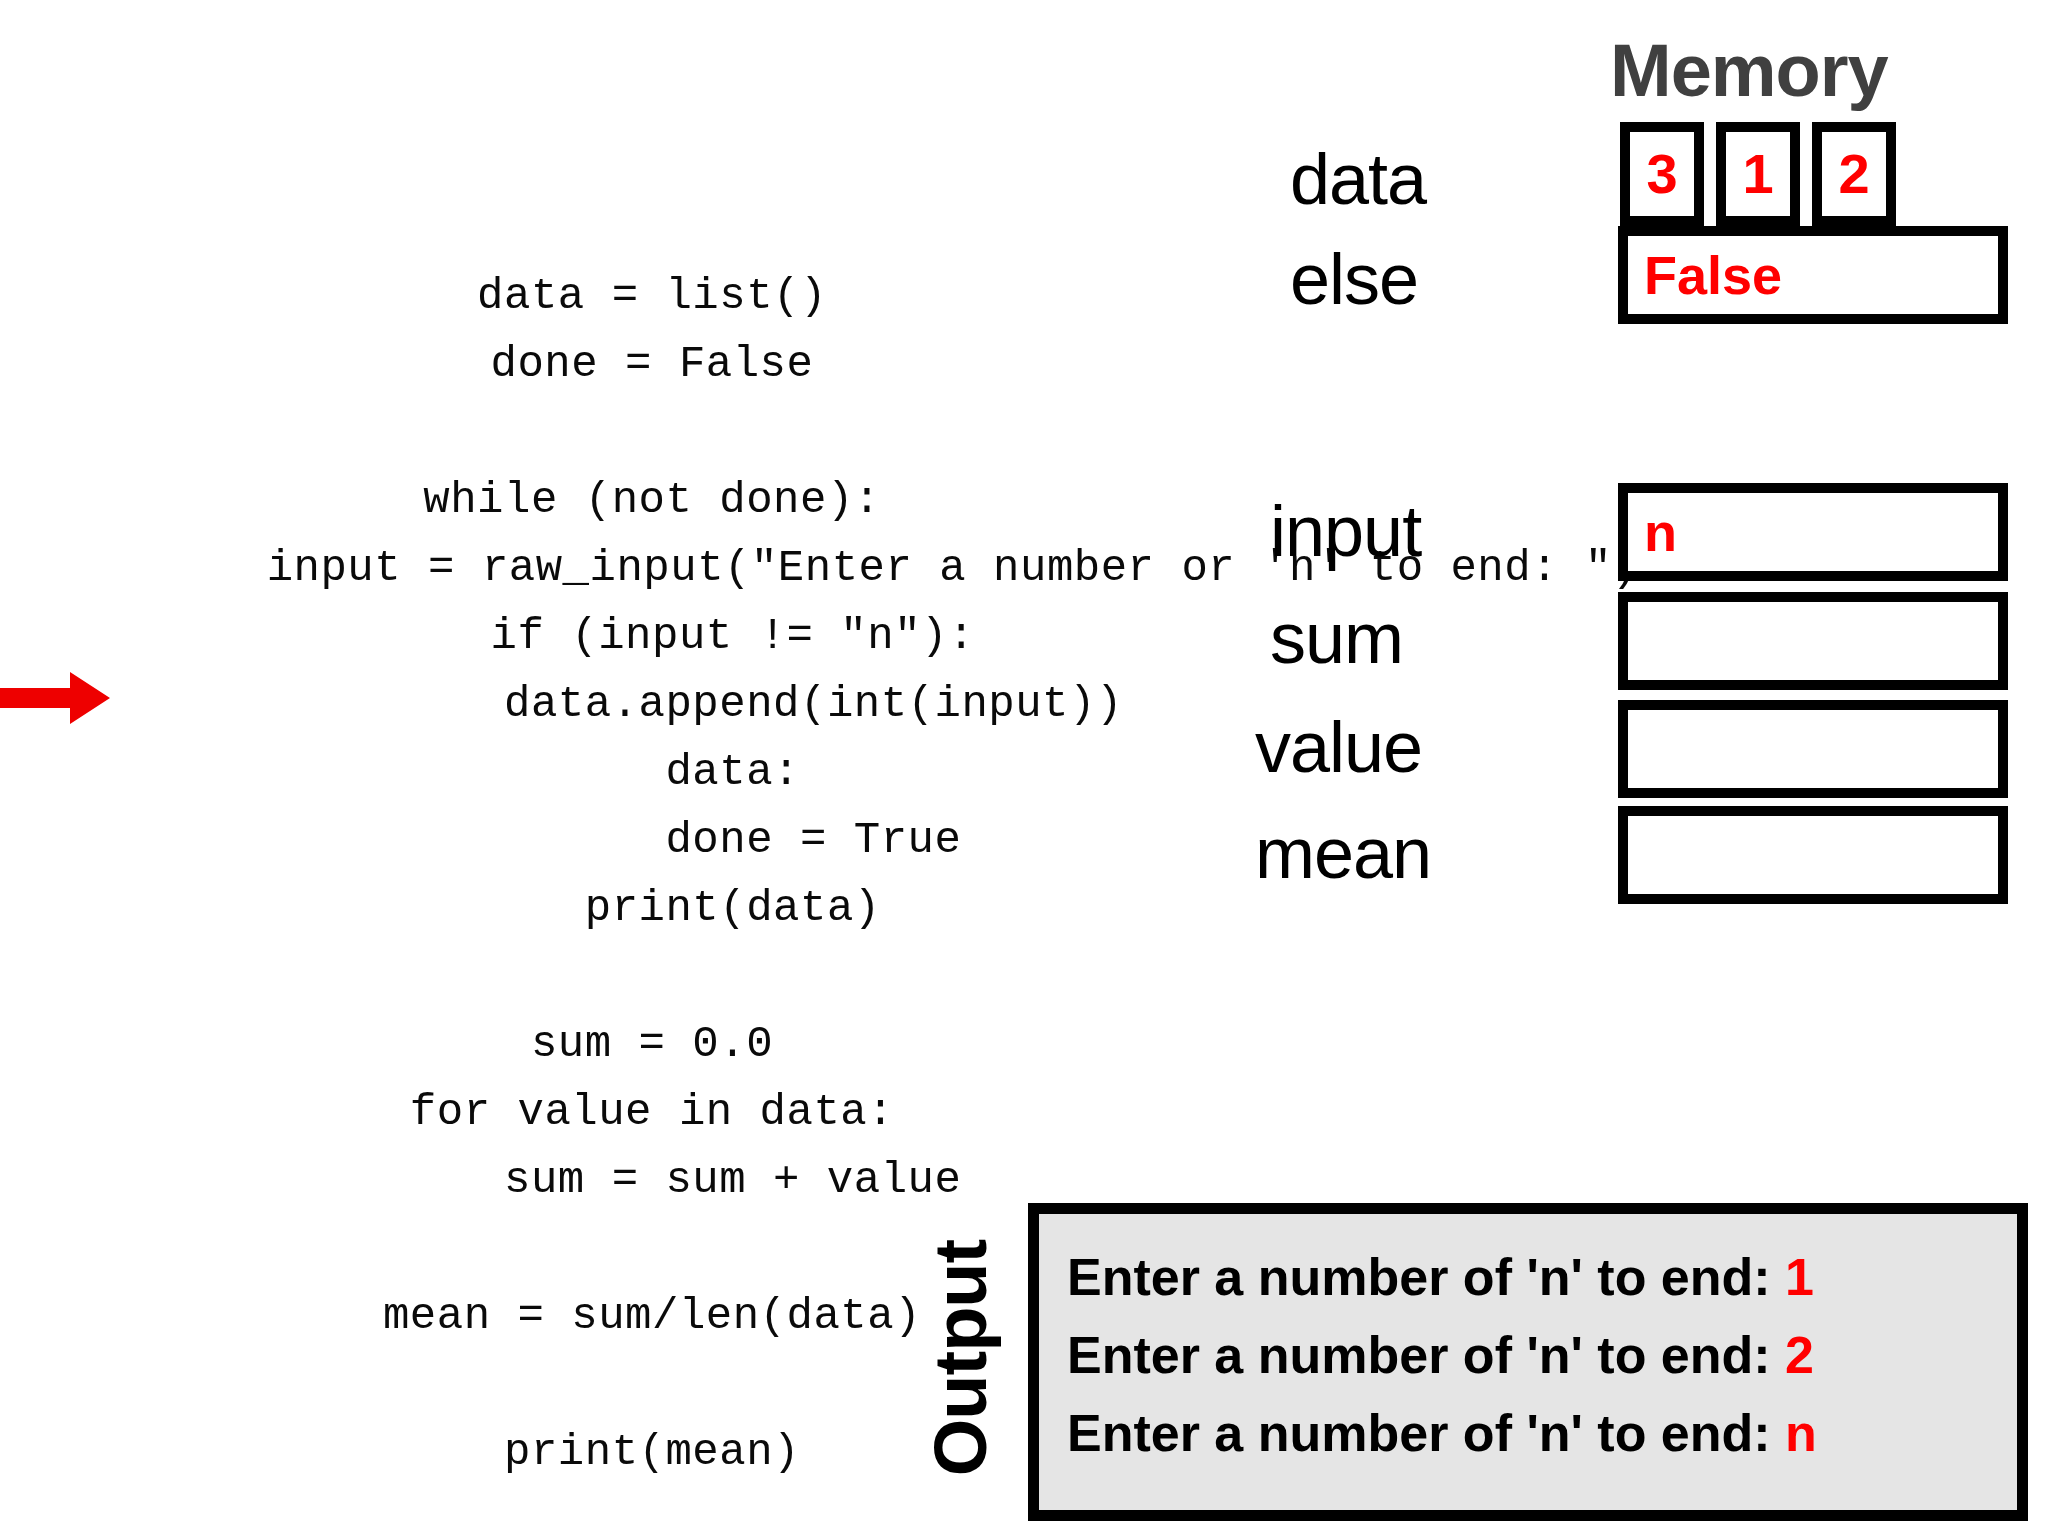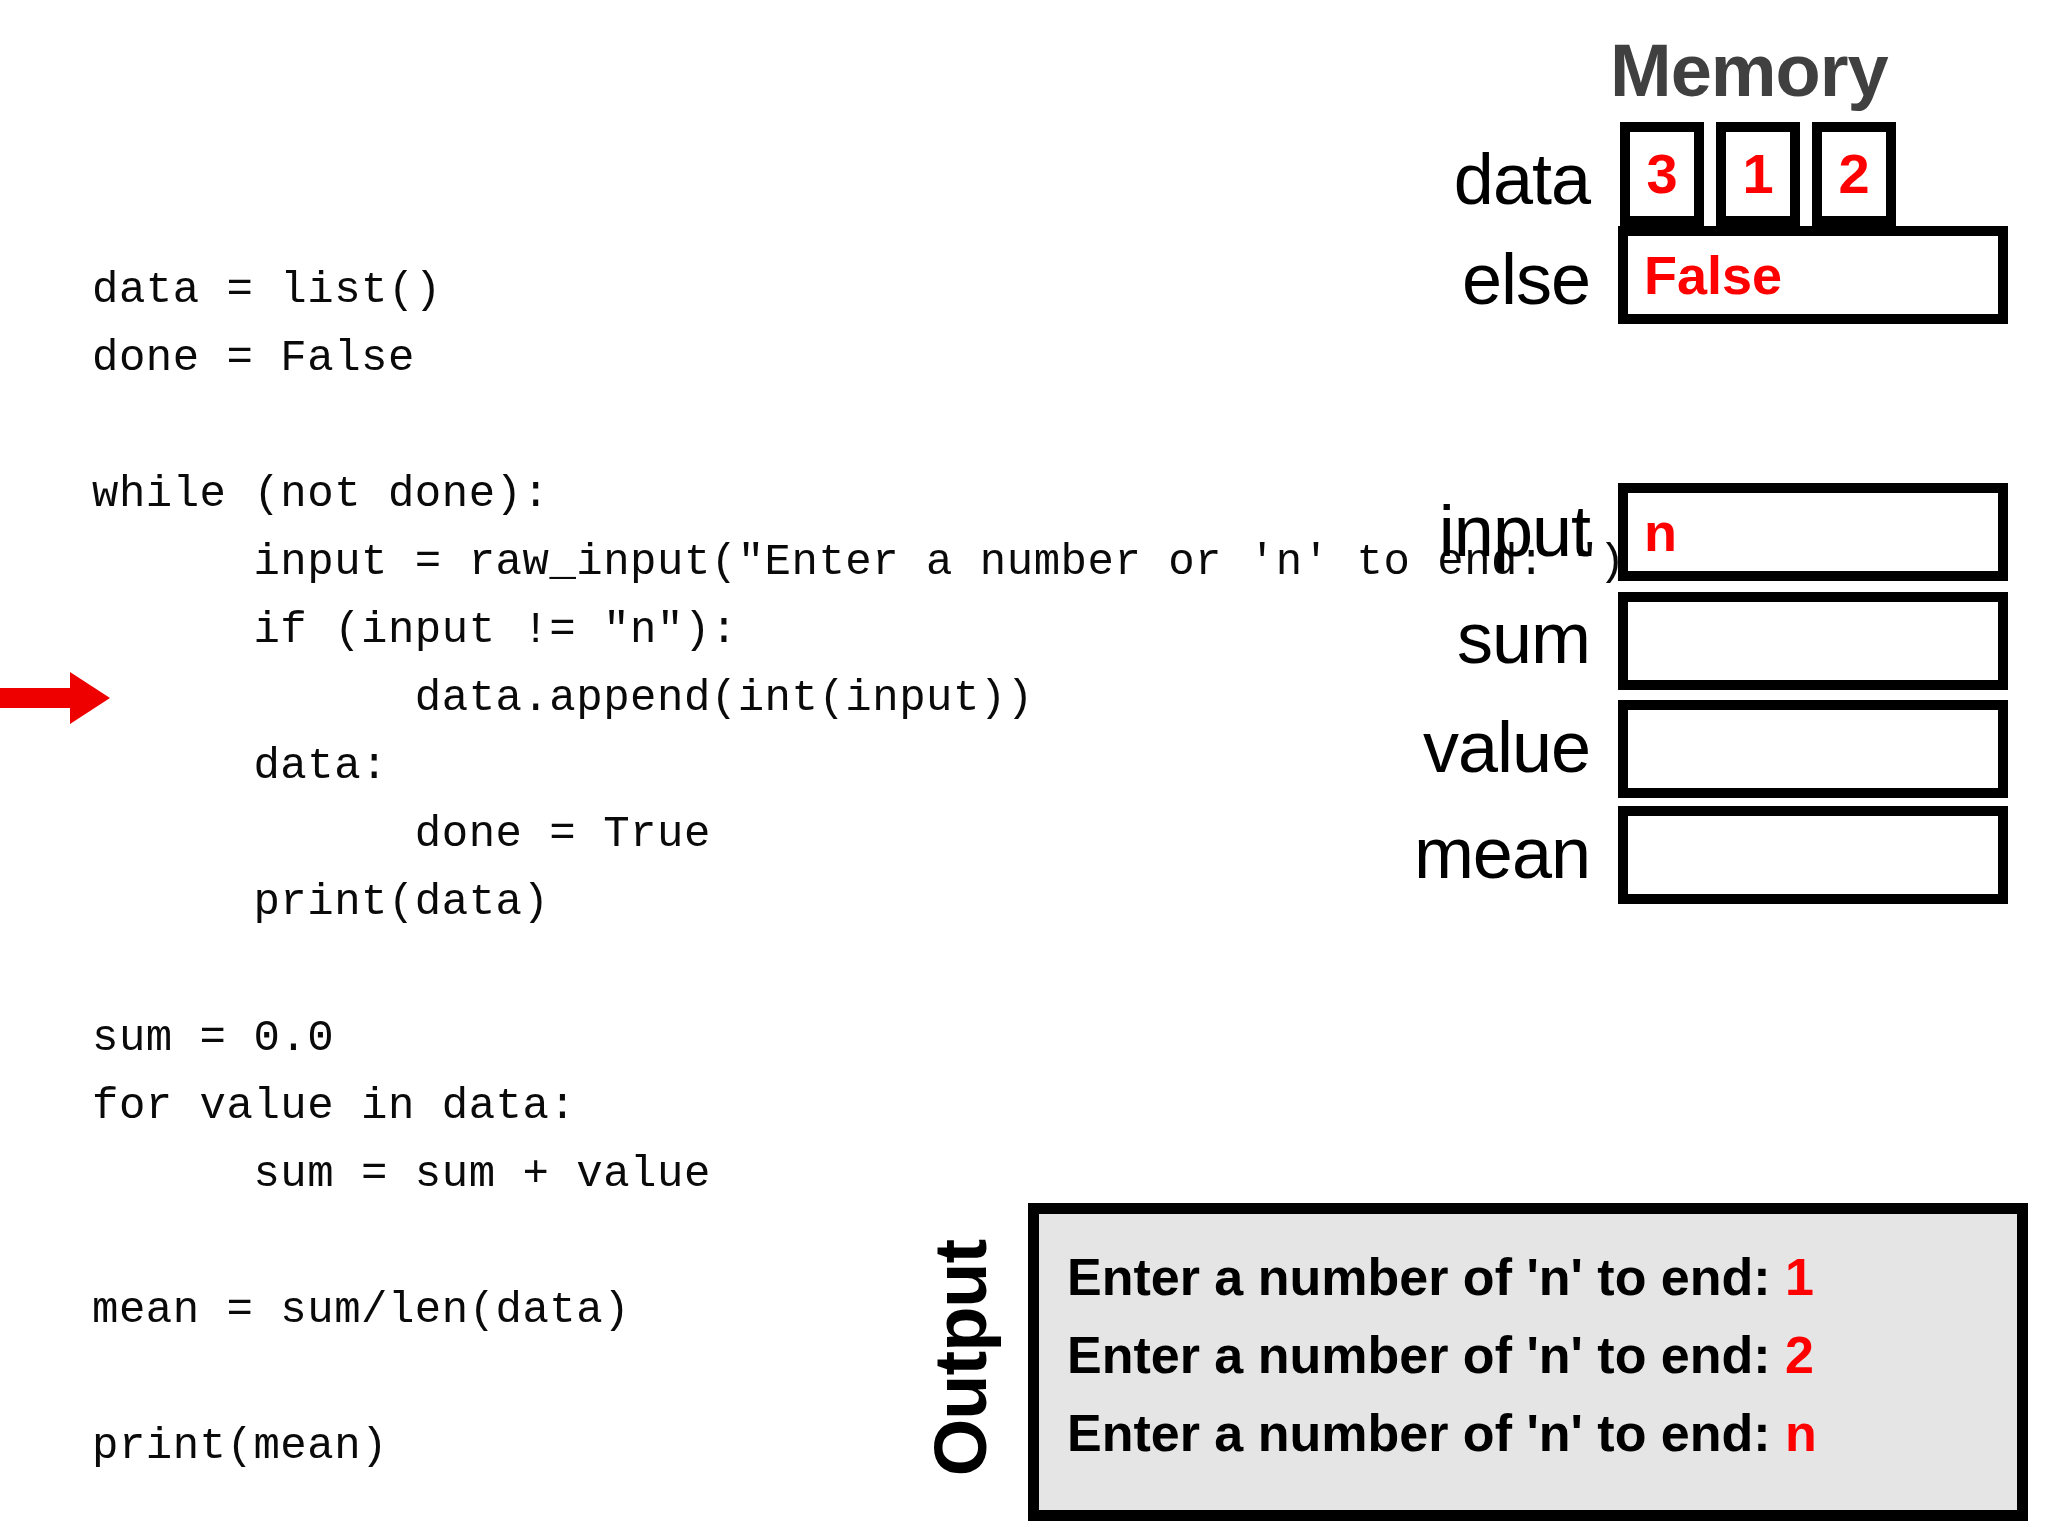--- a/index.html
+++ b/index.html
@@ -13,22 +13,23 @@
     height: 1536px;
     background: #ffffff;
     overflow: hidden;
     font-family: "Liberation Sans", sans-serif;
   }
 
   
   #code-panel {
     position: absolute;
     left: 92px;
-    top: 256px;
+    top: 262px;
     width: 1120px;
+    text-align: center;
   }
   .code-line {
     font-family: "Liberation Mono", monospace;
     font-size: 44px;
     line-height: 68px;
     color: #0a0a0a;
     white-space: pre;
     letter-spacing: 0.5px;
   }
   .code-line.blank {
@@ -56,21 +57,20 @@
     font-size: 74px;
     font-weight: bold;
     color: #404040;
     letter-spacing: -1px;
   }
 
   .var-label {
     position: absolute;
     font-size: 72px;
     color: #000;
-    text-align: right;
     letter-spacing: -1px;
   }
 
   .mem-box {
     position: absolute;
     border: 10px solid #000;
     background: #fff;
     box-sizing: border-box;
     display: flex;
     align-items: center;

